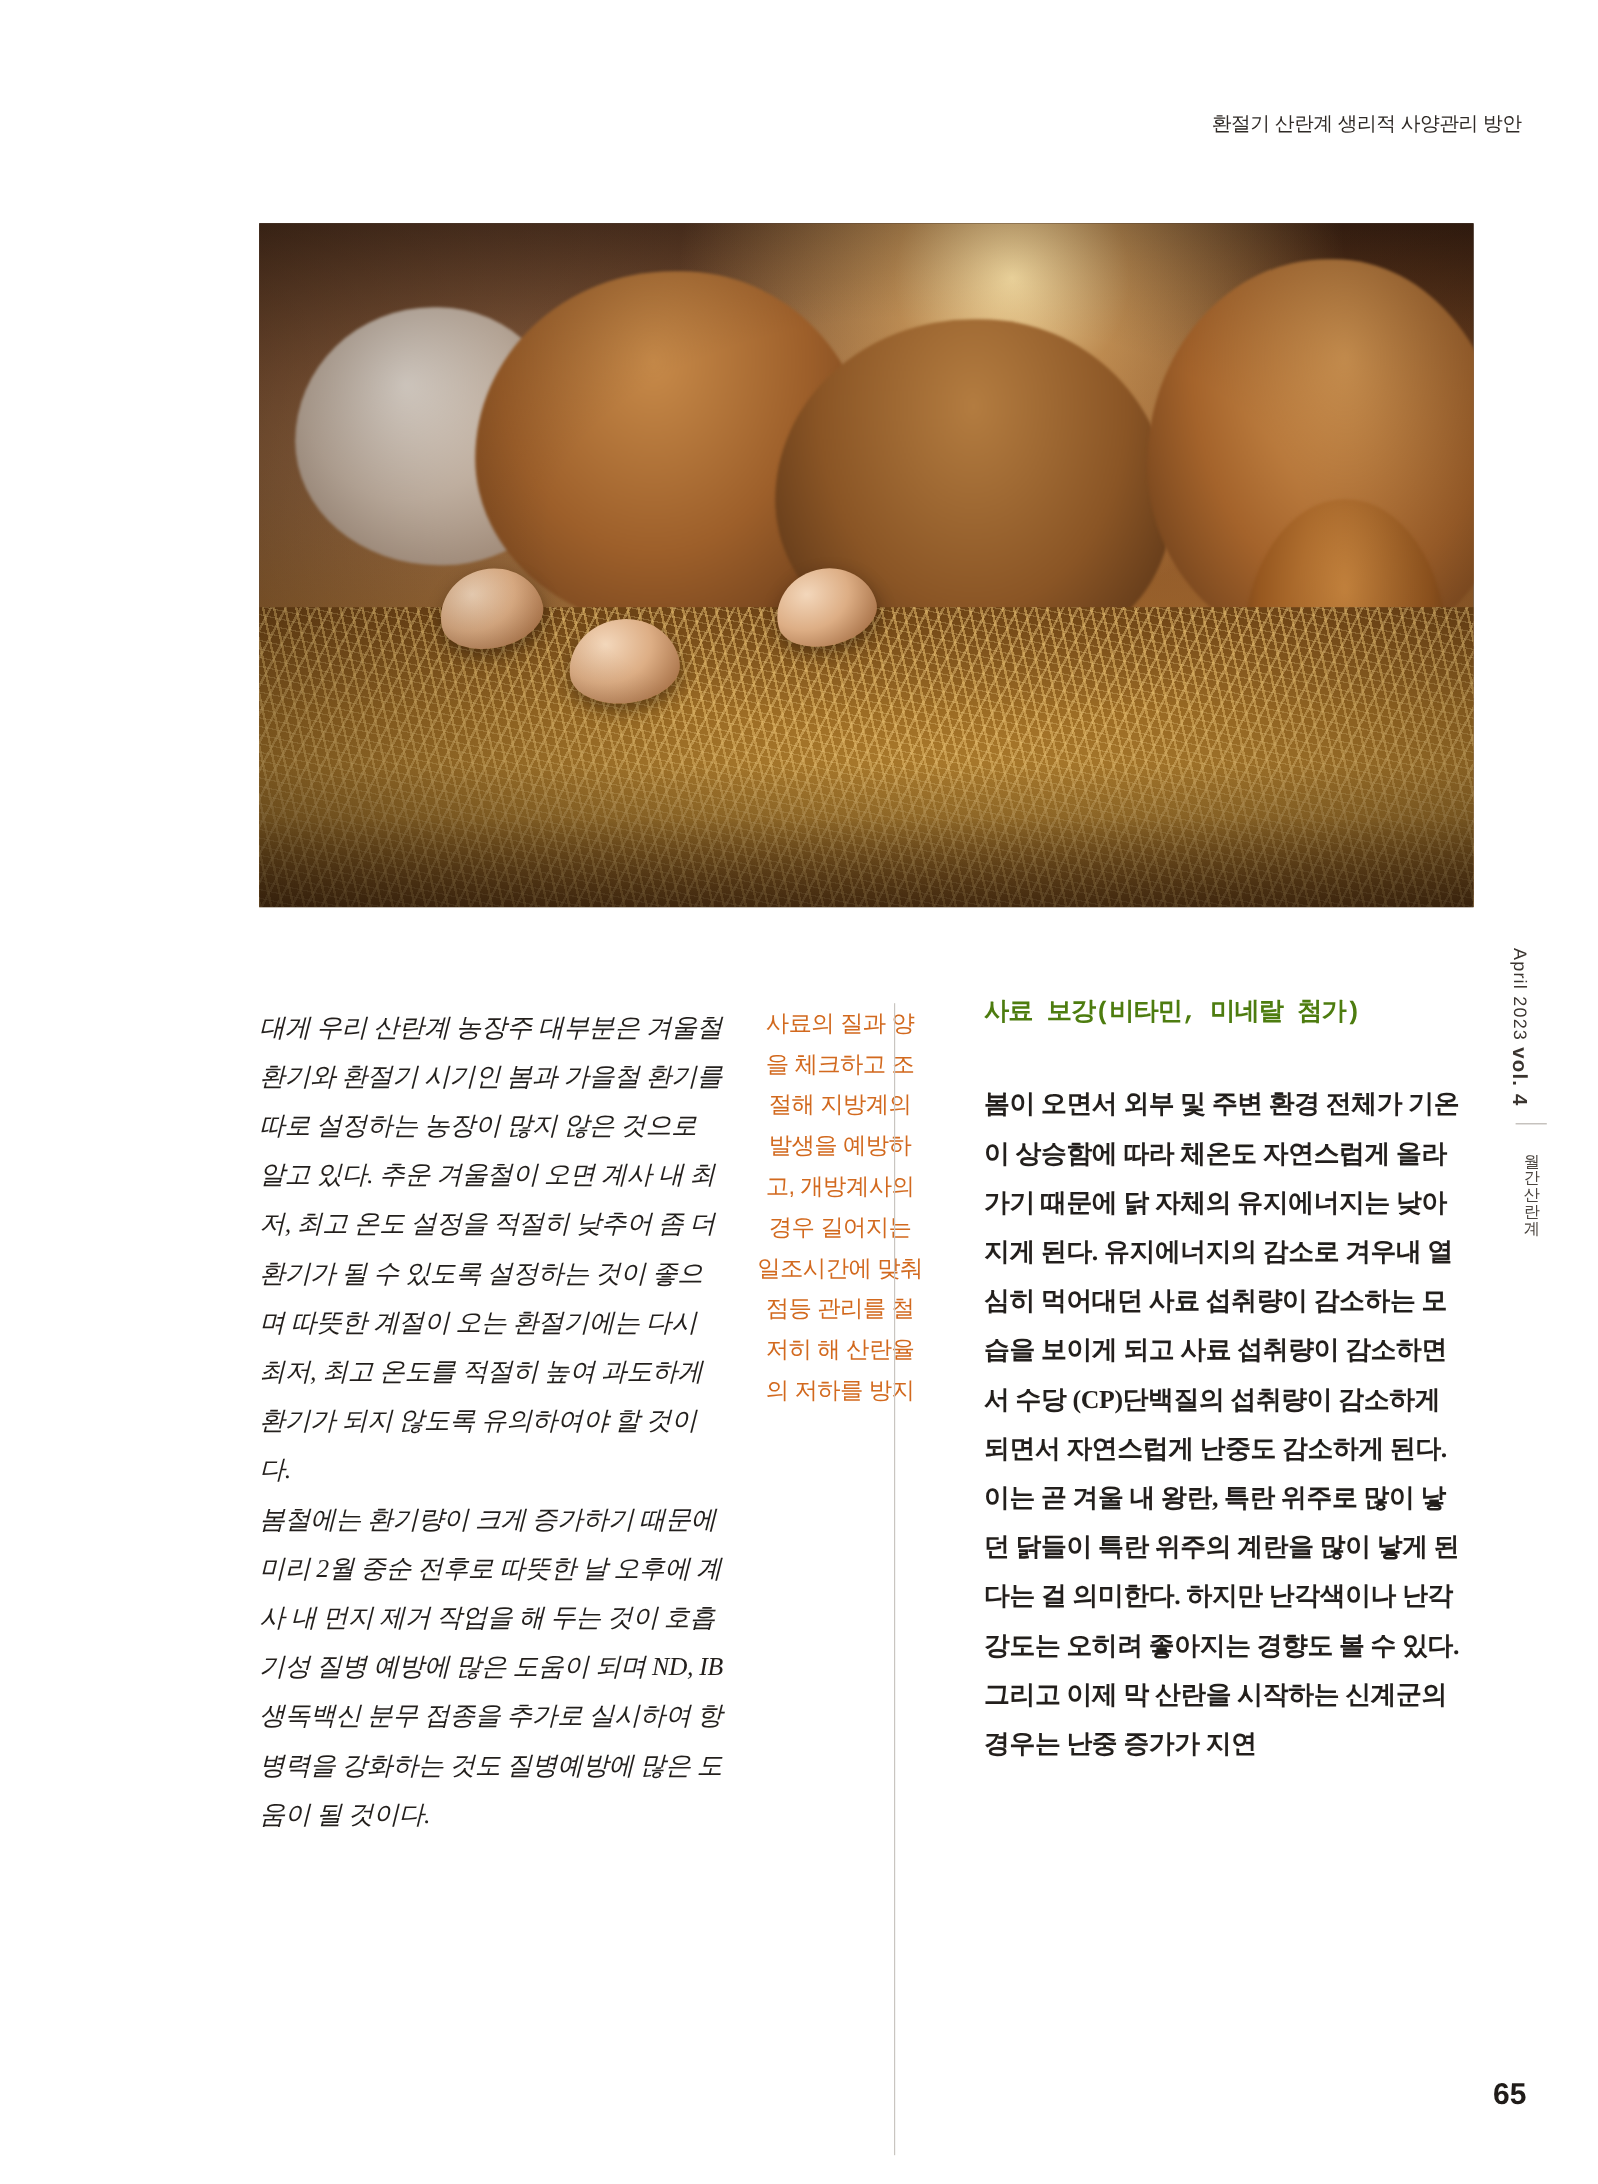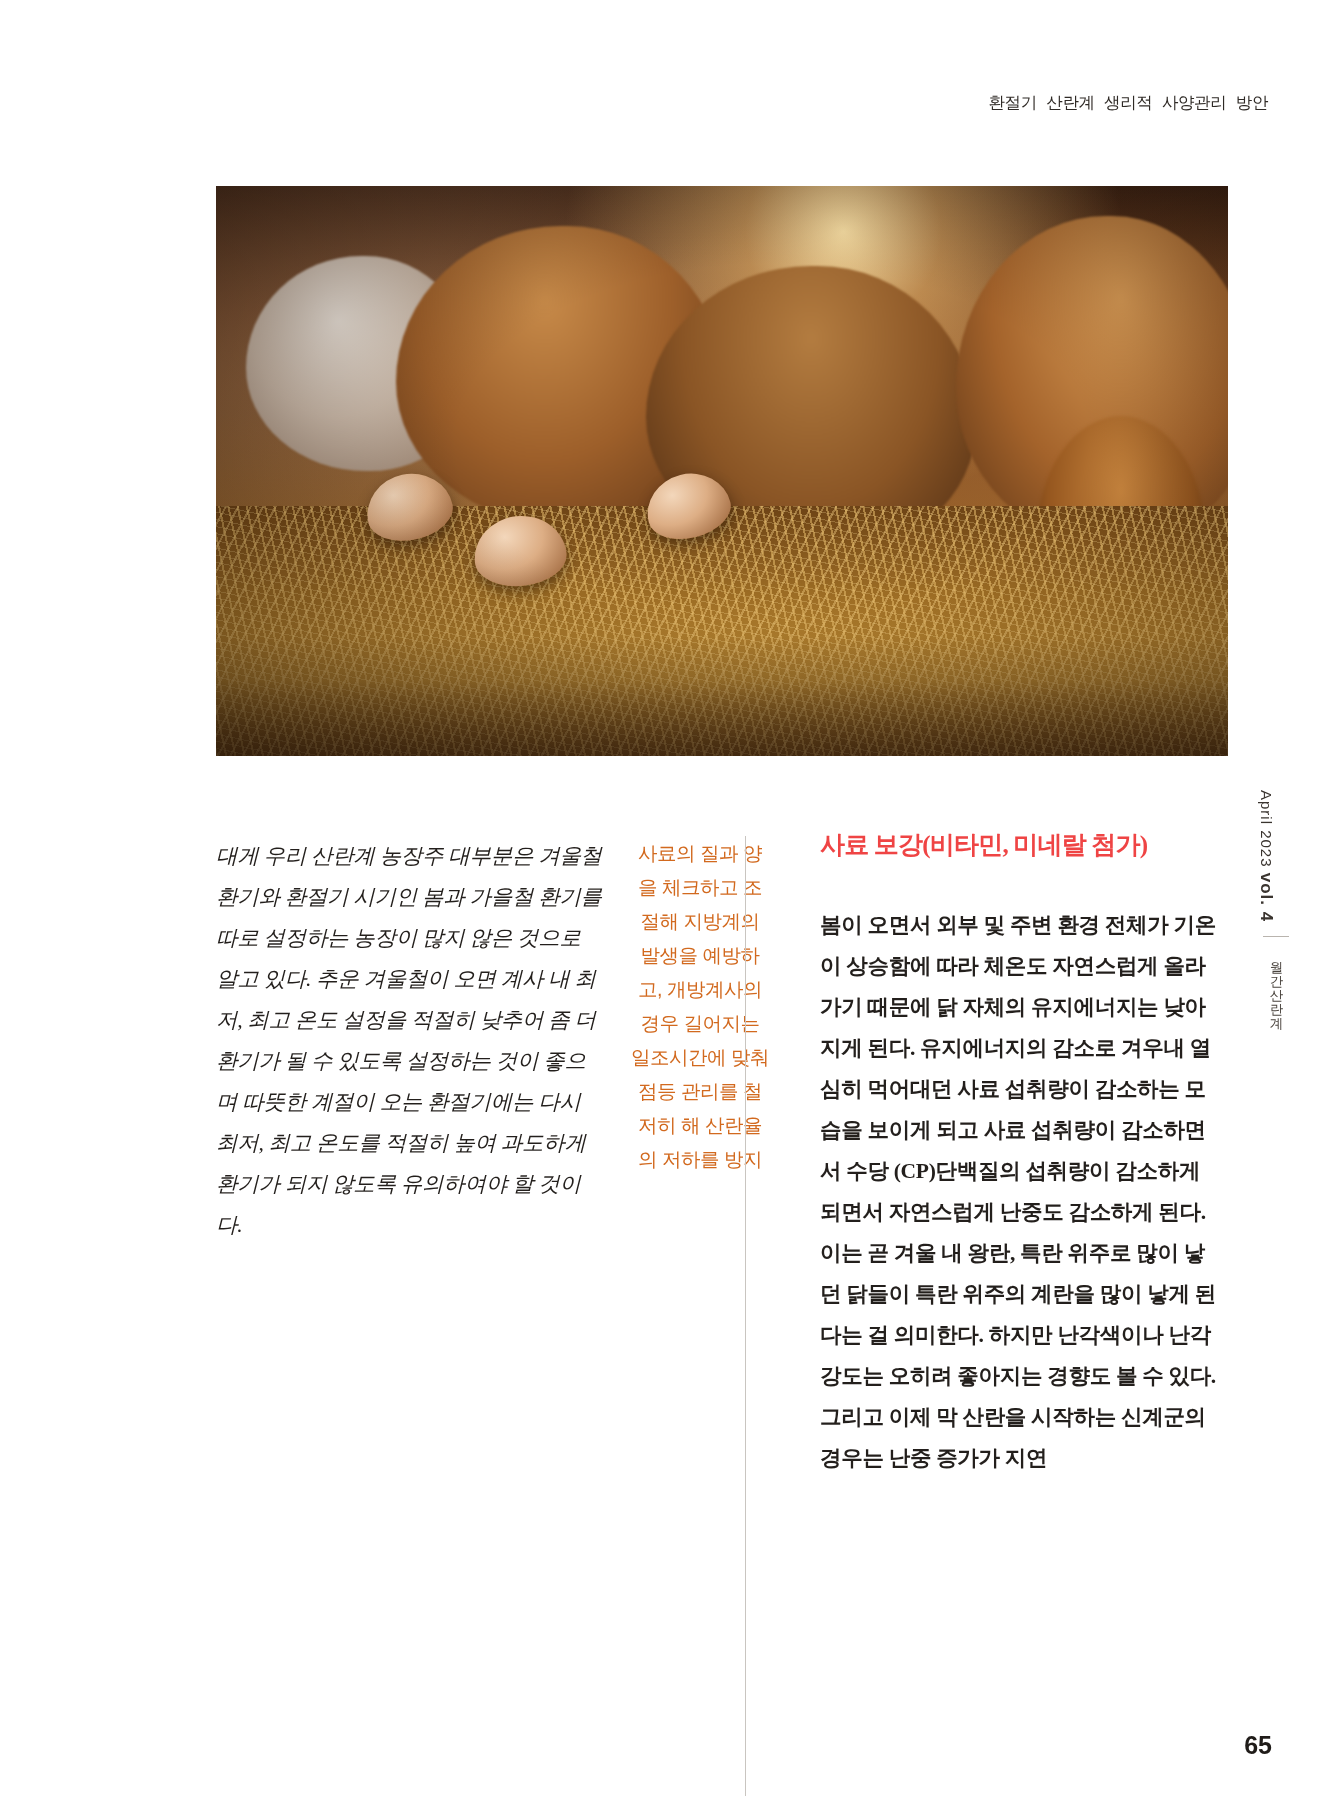--- a/index.html
+++ b/index.html
@@ -18,21 +18,21 @@
   .page {
     position: absolute;
     inset: 0;
   }
 
   
   .running-head {
     position: absolute;
     top: 92px;
     right: 64px;
-    font-family: Liberation Mono, monospace;
+    font-family: Liberation Sans, sans-serif;
     font-size: 16.5px;
     color: #2f2a26;
     letter-spacing: -0.4px;
     white-space: nowrap;
   }
 
   
   .hero {
     position: absolute;
     left: 216px;
@@ -155,24 +155,24 @@
     height: 960px;
     background: #c9c5c0;
   }
 
   .col-right {
     left: 820px;
     top: 828px;
     width: 400px;
   }
   .section-title {
-    color: #ef4444;
-    font-family: Liberation Serif, serif;
-    font-weight: bold;
-    font-size: 25px;
+    color: #4d7c0f;
+    font-family: Liberation Mono, monospace;
+    font-weight: bold;
+    font-size: 21px;
     letter-spacing: -0.8px;
     margin: 0 0 44px 0;
     white-space: nowrap;
   }
   .col-right p {
     margin: 0;
     font-size: 21.5px;
     line-height: 41px;
     letter-spacing: -0.3px;
     font-weight: bold;
@@ -246,20 +246,21 @@
       <div class="egg e1"></div>
       <div class="egg e2"></div>
       <div class="egg e3"></div>
       <div class="straw-dark"></div>
       <div class="hero-vignette"></div>
     </div>
   </div>
 
   <div class="col col-left">
     <p>대게 우리 산란계 농장주 대부분은 겨울철 환기와 환절기 시기인 봄과 가을철 환기를 따로 설정하는 농장이 많지 않은 것으로 알고 있다. 추운 겨울철이 오면 계사 내 최저, 최고 온도 설정을 적절히 낮추어 좀 더 환기가 될 수 있도록 설정하는 것이 좋으며 따뜻한 계절이 오는 환절기에는 다시 최저, 최고 온도를 적절히 높여 과도하게 환기가 되지 않도록 유의하여야 할 것이다.</p>
+    <p>봄철에는 환기량이 크게 증가하기 때문에 미리 2월 중순 전후로 따뜻한 날 오후에 계사 내 먼지 제거 작업을 해 두는 것이 호흡기성 질병 예방에 많은 도움이 되며 ND, IB 생독백신 분무 접종을 추가로 실시하여 항병력을 강화하는 것도 질병예방에 많은 도움이 될 것이다.</p>
   </div>
 
   <div class="pull-wrap">
     <div class="pull-quote">사료의 질과 양을 체크하고 조절해 지방계의 발생을 예방하고, 개방계사의 경우 길어지는 일조시간에 맞춰 점등 관리를 철저히 해 산란율의 저하를 방지</div>
   </div>
   <div class="pull-rule"></div>
 
   <div class="col col-right">
     <h2 class="section-title">사료 보강(비타민, 미네랄 첨가)</h2>
     <p>봄이 오면서 외부 및 주변 환경 전체가 기온이 상승함에 따라 체온도 자연스럽게 올라가기 때문에 닭 자체의 유지에너지는 낮아지게 된다. 유지에너지의 감소로 겨우내 열심히 먹어대던 사료 섭취량이 감소하는 모습을 보이게 되고 사료 섭취량이 감소하면서 수당 (CP)단백질의 섭취량이 감소하게 되면서 자연스럽게 난중도 감소하게 된다. 이는 곧 겨울 내 왕란, 특란 위주로 많이 낳던 닭들이 특란 위주의 계란을 많이 낳게 된다는 걸 의미한다. 하지만 난각색이나 난각 강도는 오히려 좋아지는 경향도 볼 수 있다. 그리고 이제 막 산란을 시작하는 신계군의 경우는 난중 증가가 지연</p>

